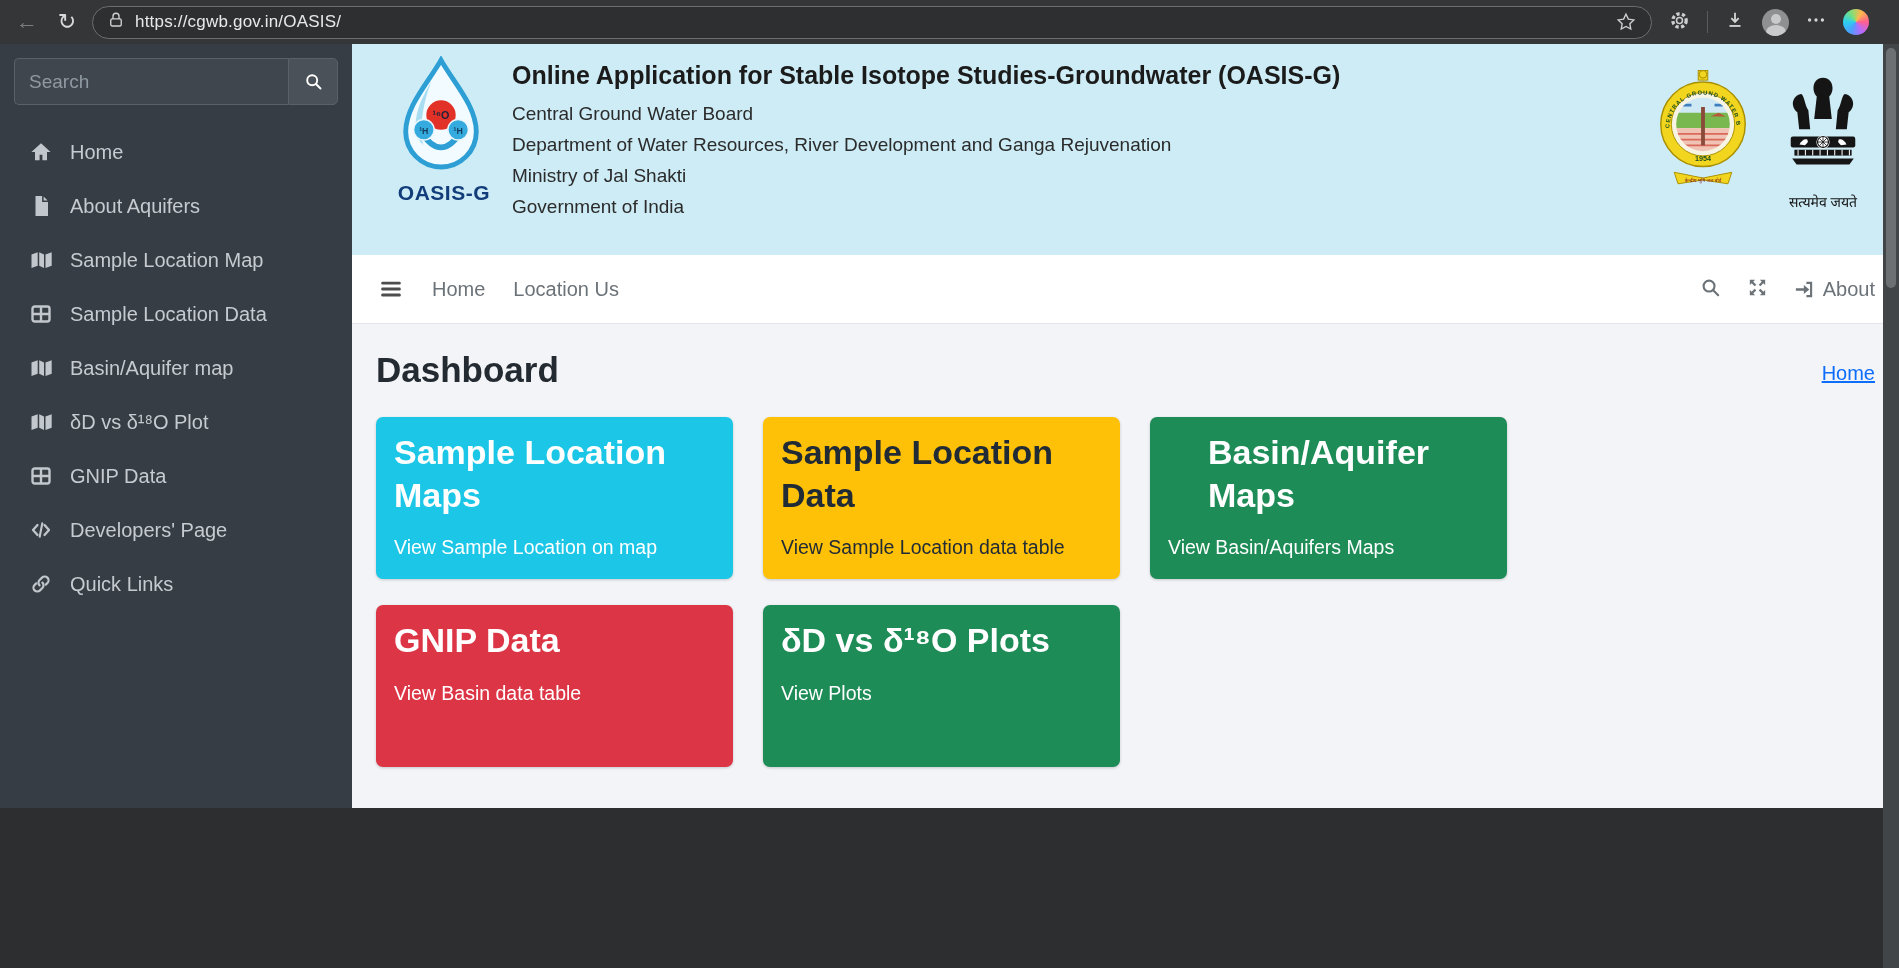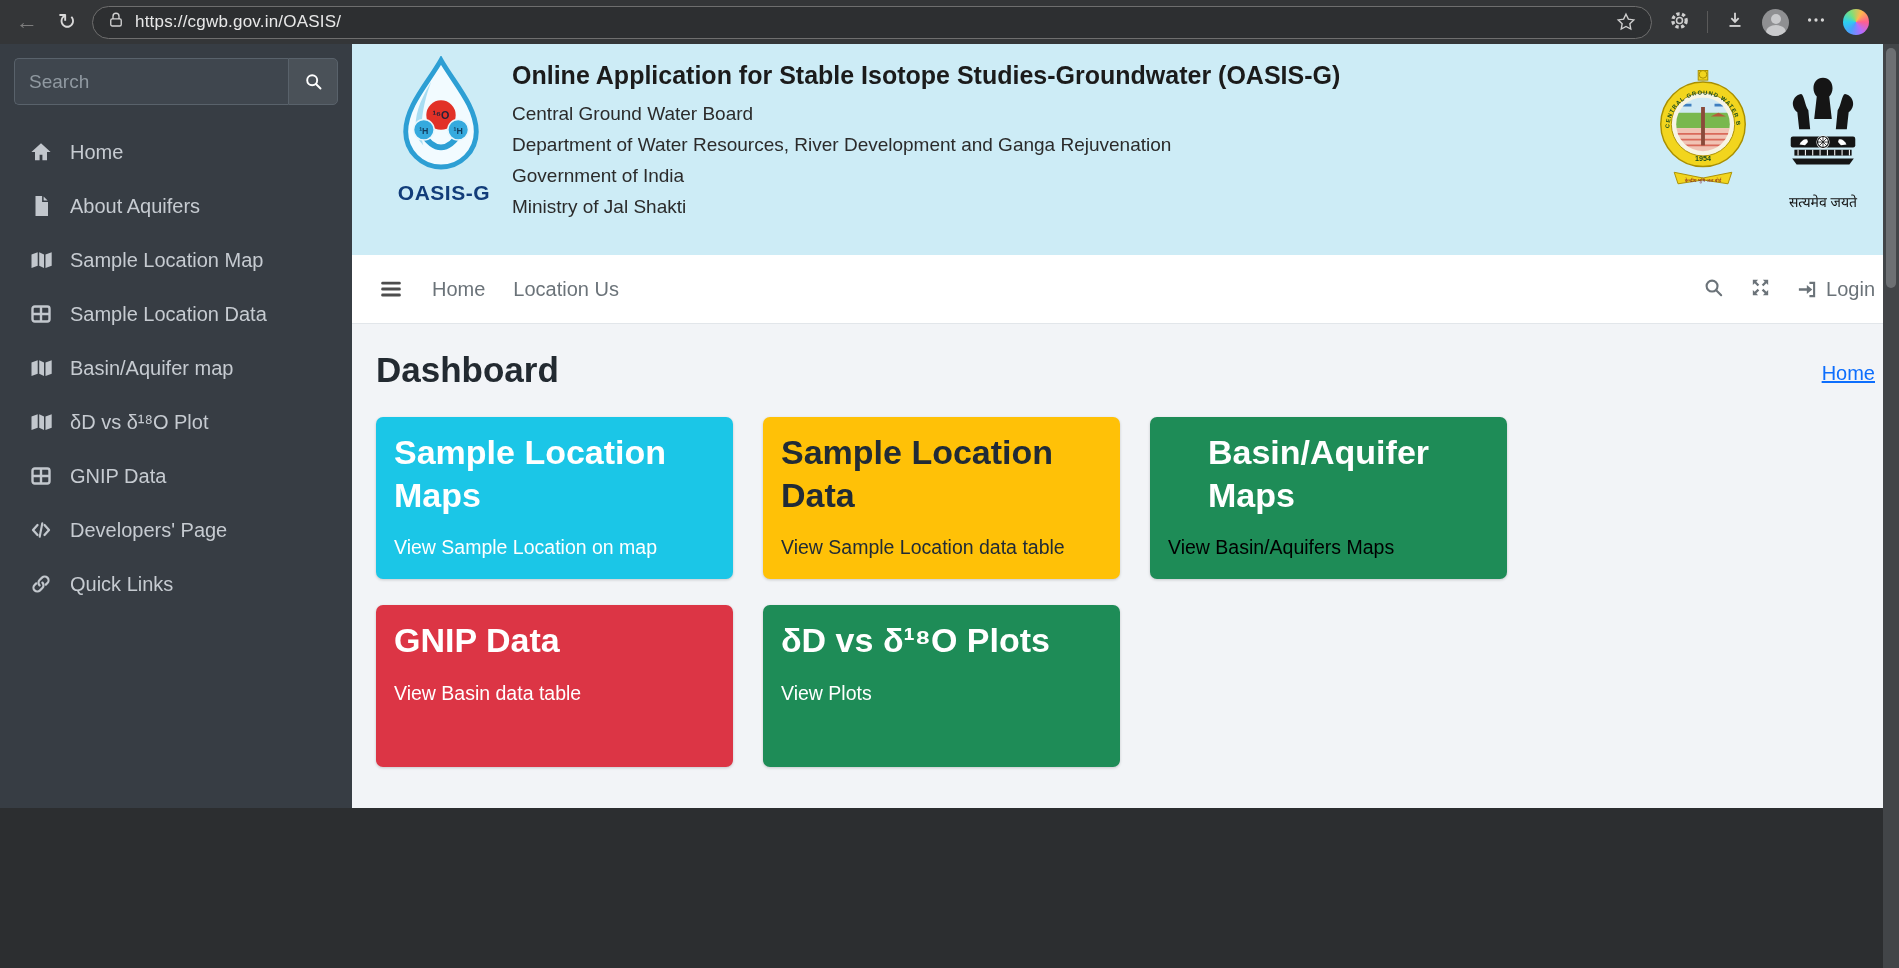--- a/index.html
+++ b/index.html
@@ -228,22 +228,22 @@
             <text x="32.5" y="79" text-anchor="middle" font-size="9" font-weight="bold" fill="#123d5e">¹H</text>
             <text x="67.5" y="79" text-anchor="middle" font-size="9" font-weight="bold" fill="#123d5e">¹H</text>
           </svg>
           <div class="logo-label">OASIS-G</div>
         </div>
         <div class="title-block">
           <h1 class="site-title">Online Application for Stable Isotope Studies-Groundwater (OASIS-G)</h1>
           <div class="org-lines">
             <div>Central Ground Water Board</div>
             <div>Department of Water Resources, River Development and Ganga Rejuvenation</div>
+            <div>Ministry of Jal Shakti</div>
             <div>Government of India</div>
-            <div>Ministry of Jal Shakti</div>
           </div>
         </div>
         <div class="seals">
           <svg width="96" height="126" viewBox="0 0 100 130">
             <defs>
                 <path id="ringArc" d="M15 62 A35 35 0 1 1 85 62"></path>
                 <clipPath id="sealClip">
                   <circle cx="50" cy="58" r="28"></circle>
                 </clipPath>
               </defs>
@@ -307,42 +307,42 @@
           <span>
             <svg width="23" height="23" viewBox="0 0 24 24" fill="#6b7379">
                 <path d="M4 4h5.5L7.6 5.9l3.1 3.1-1.7 1.7-3.1-3.1L4 9.5zM20 4v5.5l-1.9-1.9-3.1 3.1-1.7-1.7 3.1-3.1L14.5 4zM4 20v-5.5l1.9 1.9 3.1-3.1 1.7 1.7-3.1 3.1 1.9 1.9zM20 20h-5.5l1.9-1.9-3.1-3.1 1.7-1.7 3.1 3.1 1.9-1.9z"></path>
               </svg>
           </span>
           <span class="login">
             <svg width="23" height="23" viewBox="0 0 24 24" fill="#6b7379">
                 <path d="M14 4h6v16h-6v-2.2h3.8V6.2H14z"></path>
                 <path d="M3 10.8h8.3V7.2L17 12l-5.7 4.8v-3.6H3z"></path>
               </svg>
-            <span>Login</span>
+            <span>About</span>
           </span>
         </span>
       </div>
 
       <div class="content">
         <div class="heading-row">
           <h2 class="page-heading">Dashboard</h2>
           <span class="crumb">Home</span>
         </div>
         <div class="cards">
           <div class="card" style="background: rgb(27, 198, 231);">
             <h3 style="color: rgb(255, 255, 255);">Sample Location Maps</h3>
             <p style="color: rgb(255, 255, 255);">View Sample Location on map</p>
           </div>
           <div class="card" style="background: rgb(255, 193, 7);">
             <h3 style="color: rgb(33, 43, 54);">Sample Location Data</h3>
             <p style="color: rgb(33, 43, 54);">View Sample Location data table</p>
           </div>
           <div class="card" style="background: rgb(30, 140, 87);">
             <h3 style="color: rgb(255, 255, 255); margin-left: 40px;">Basin/Aquifer Maps</h3>
-            <p style="color: #000000;">View Basin/Aquifers Maps</p>
+            <p style="color: #ffffff;">View Basin/Aquifers Maps</p>
           </div>
           <div class="card" style="background: rgb(220, 53, 69);">
             <h3 style="color: rgb(255, 255, 255);">GNIP Data</h3>
             <p style="color: rgb(255, 255, 255);">View Basin data table</p>
           </div>
           <div class="card" style="background: rgb(30, 140, 87);">
             <h3 style="color: rgb(255, 255, 255);">δD vs δ¹⁸O Plots</h3>
             <p style="color: rgb(255, 255, 255);">View Plots</p>
           </div>
         </div>

